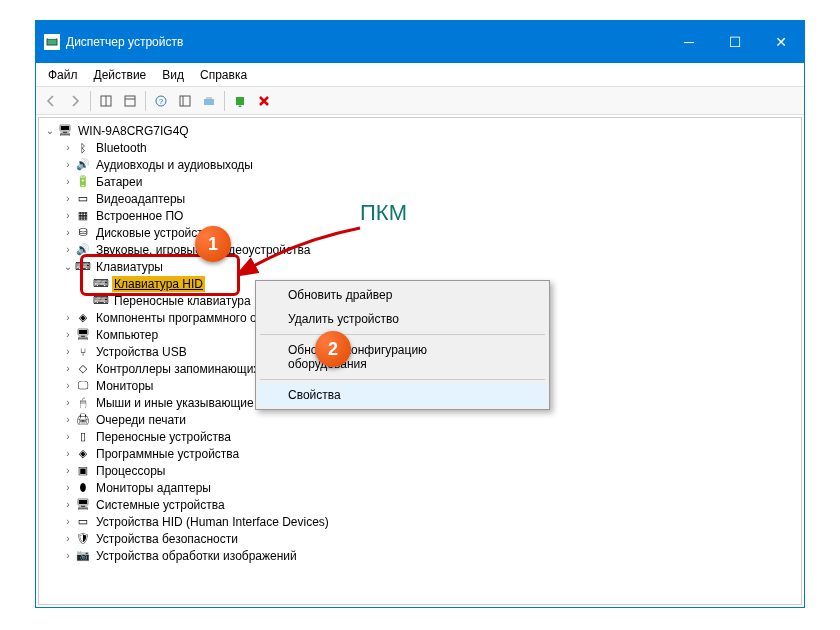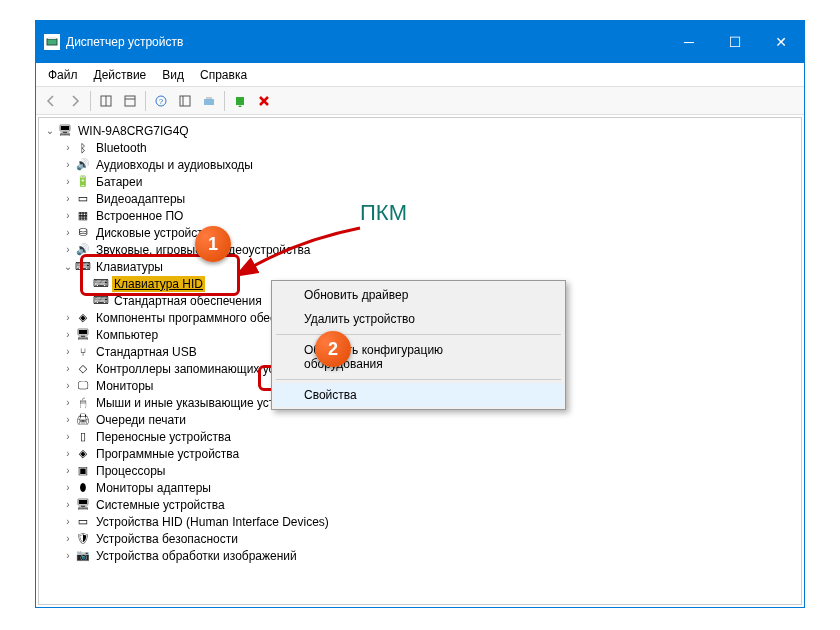--- a/index.html
+++ b/index.html
@@ -17,21 +17,21 @@
     .tree-area { flex: 1; overflow: auto; padding: 4px; border: 1px solid #ccc; margin: 2px; position: relative; background: #fff; }
     .tree-item { display: flex; align-items: center; height: 17px; font-size: 12px; cursor: default; white-space: nowrap; }
     .expander { width: 14px; text-align: center; font-size: 10px; color: #666; }
     .tree-icon { width: 16px; height: 16px; margin-right: 3px; display: inline-flex; align-items: center; justify-content: center; font-size: 11px; }
     .tree-label { padding: 1px 2px; }
     .selected { background: #eab308; text-decoration: underline; }
     .indent-1 { padding-left: 18px; }
     .indent-2 { padding-left: 36px; }
     .highlight-box-1 { position: absolute; border: 3px solid #cc0000; border-radius: 6px; pointer-events: none; }
     .highlight-box-2 { position: absolute; border: 3px solid #cc0000; border-radius: 6px; pointer-events: none; }
-    .context-menu { position: absolute; background: #f0f0f0; border: 1px solid #999; box-shadow: 3px 3px 6px rgba(0,0,0,0.3); padding: 2px; font-size: 12px; z-index: 10; margin-left: 16px; }
+    .context-menu { position: absolute; background: #f0f0f0; border: 1px solid #999; box-shadow: 3px 3px 6px rgba(0,0,0,0.3); padding: 2px; font-size: 12px; z-index: 10; }
     .ctx-item { padding: 5px 40px 5px 30px; cursor: default; }
     .ctx-sep { height: 1px; background: #ccc; margin: 3px 2px; }
     .ctx-highlighted { background: #e5f3ff; }
     .badge { position: absolute; width: 36px; height: 36px; border-radius: 50%; background: radial-gradient(circle at 30% 30%, #ff7a3d, #e04800); color: #fff; font-weight: bold; font-size: 18px; display: flex; align-items: center; justify-content: center; box-shadow: 0 2px 4px rgba(0,0,0,0.4); z-index: 20; }
     .annotation { position: absolute; color: #0f766e; font-size: 22px; font-weight: 500; z-index: 15; }
     .arrow-svg { position: absolute; z-index: 14; pointer-events: none; }
   </style>
 </head>
 <body>
 
@@ -162,36 +162,36 @@
         <span class="tree-label">Клавиатуры</span>
       </div>
     <div class="tree-item indent-2">
         <span class="expander"></span>
         <span class="tree-icon">⌨</span>
         <span class="tree-label selected">Клавиатура HID</span>
       </div>
     <div class="tree-item indent-2">
         <span class="expander"></span>
         <span class="tree-icon">⌨</span>
-        <span class="tree-label">Стандартная обеспечения</span>
+        <span class="tree-label">Переносные клавиатура</span>
       </div>
     <div class="tree-item indent-1">
         <span class="expander">›</span>
         <span class="tree-icon">◈</span>
         <span class="tree-label">Компоненты программного обеспечения</span>
       </div>
     <div class="tree-item indent-1">
         <span class="expander">›</span>
         <span class="tree-icon">🖥</span>
         <span class="tree-label">Компьютер</span>
       </div>
     <div class="tree-item indent-1">
         <span class="expander">›</span>
         <span class="tree-icon">⑂</span>
-        <span class="tree-label">Стандартная USB</span>
+        <span class="tree-label">Устройства USB</span>
       </div>
     <div class="tree-item indent-1">
         <span class="expander">›</span>
         <span class="tree-icon">◇</span>
         <span class="tree-label">Контроллеры запоминающих устройств</span>
       </div>
     <div class="tree-item indent-1">
         <span class="expander">›</span>
         <span class="tree-icon">🖵</span>
         <span class="tree-label">Мониторы</span>

